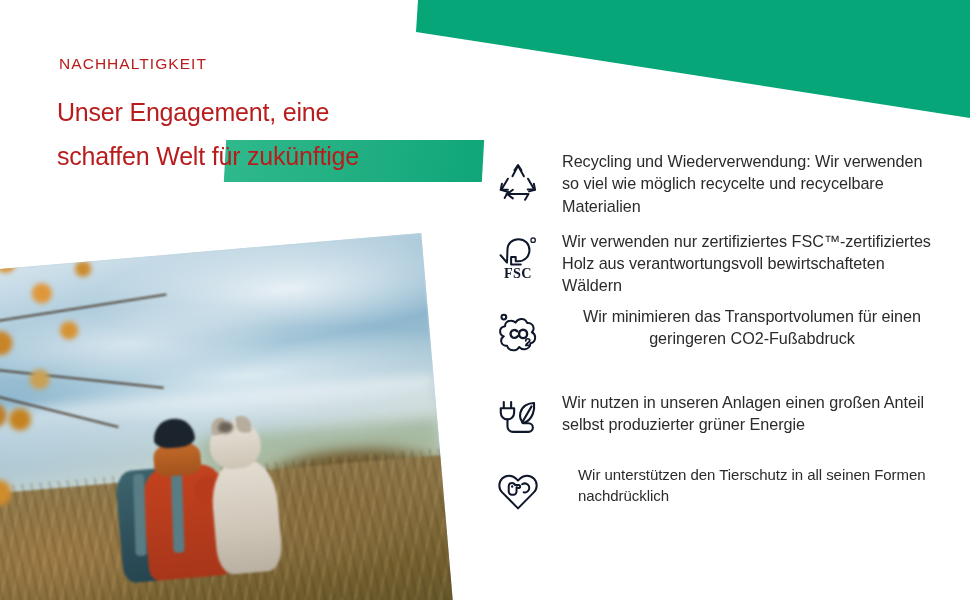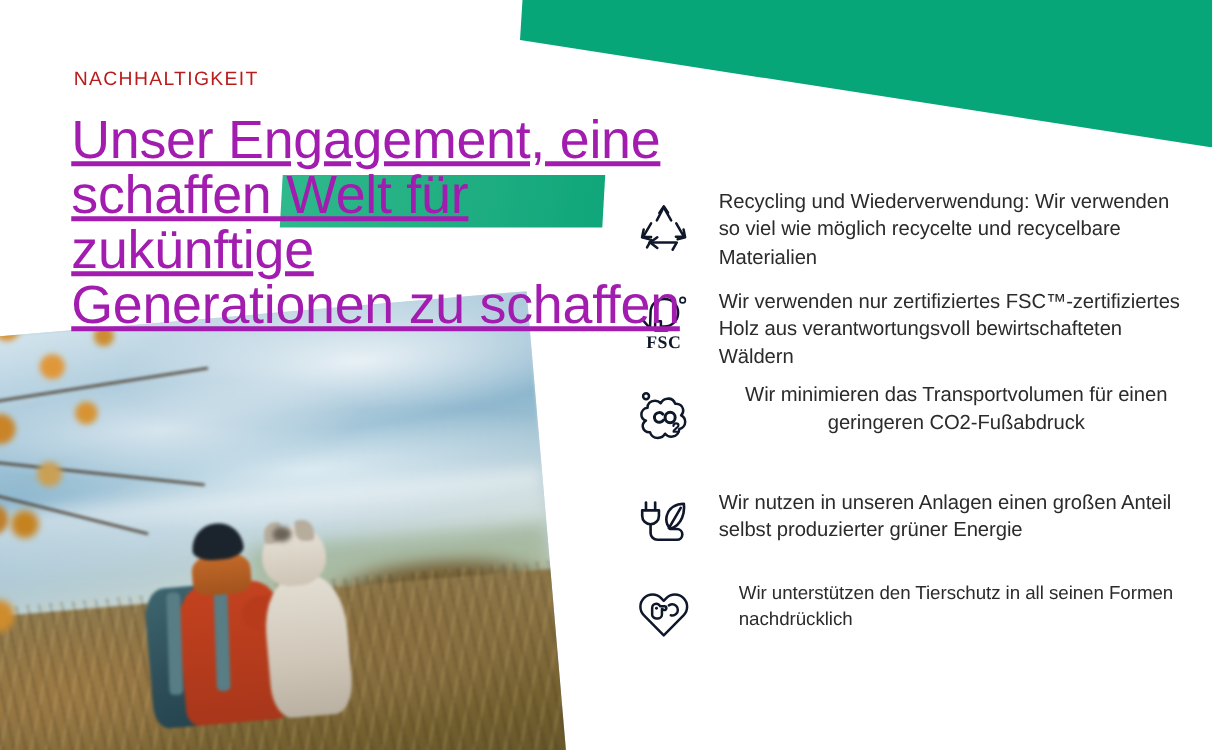--- a/index.html
+++ b/index.html
@@ -46,27 +46,26 @@
 
   .headline-wrap {
     position: absolute;
     left: 57px;
     top: 90px;
     width: 520px;
   }
 
   .headline {
     position: relative;
-    font-size: 43px;
+    font-size: 25px;
     line-height: 44px;
     letter-spacing: -0.2px;
-    color: #a21caf;
+    color: #b91c1c;
     font-weight: 400;
     z-index: 2;
-    text-decoration: underline;
   }
 
   .hl-band {
     position: absolute;
     left: 168px;
     top: 50px;
     width: 258px;
     height: 42px;
     background: linear-gradient(100deg, #2fb98c 0%, #23b083 45%, #0fa67a 100%);
     transform: skewX(-3.2deg);
@@ -263,21 +262,21 @@
   }
   .photo-soft {
     position: absolute;
     inset: 0;
     filter: blur(1.2px);
   }
 
   
   .features {
     position: absolute;
-    left: 503px;
+    left: 490px;
     top: 150px;
     width: 452px;
   }
 
   .feature {
     position: relative;
     display: flex;
     align-items: flex-start;
     margin-bottom: 8px;
   }
@@ -317,21 +316,20 @@
 
   <div class="green-banner"></div>
 
   <div class="eyebrow">NACHHALTIGKEIT</div>
 
   <div class="headline-wrap">
     <div class="hl-band"></div>
     <div class="headline">
       <span>Unser Engagement, eine</span><br>
       <span>schaffen </span><span>Welt für zukünftige</span><br>
-      <span>Generationen zu schaffen</span>
     </div>
   </div>
 
   <div class="photo-frame">
     <div class="photo-inner">
       <div class="photo-soft">
         <div class="sky"></div>
         <div class="lake-band"></div>
         <div class="far-field"></div>
         <div class="bush-right"></div>

